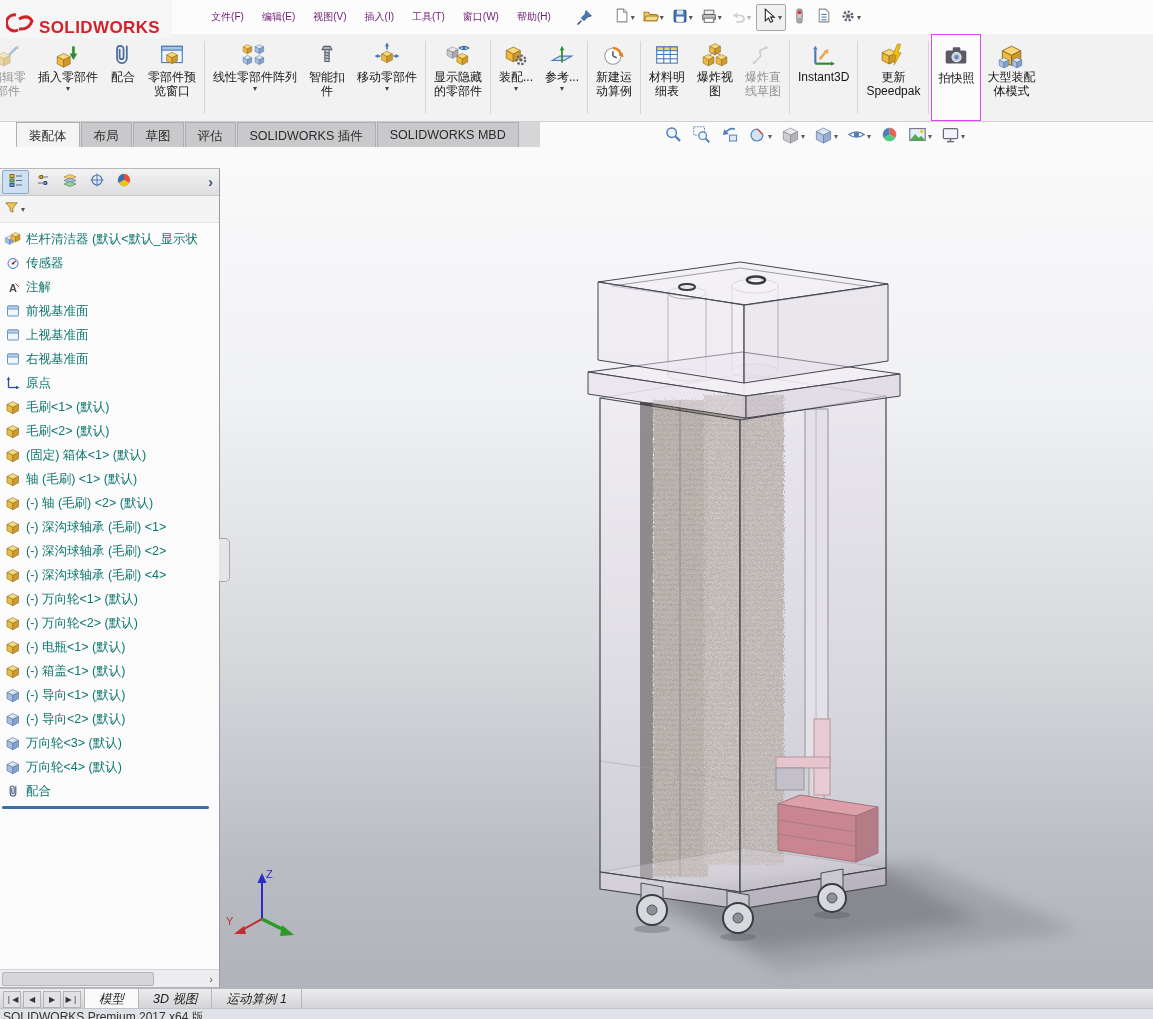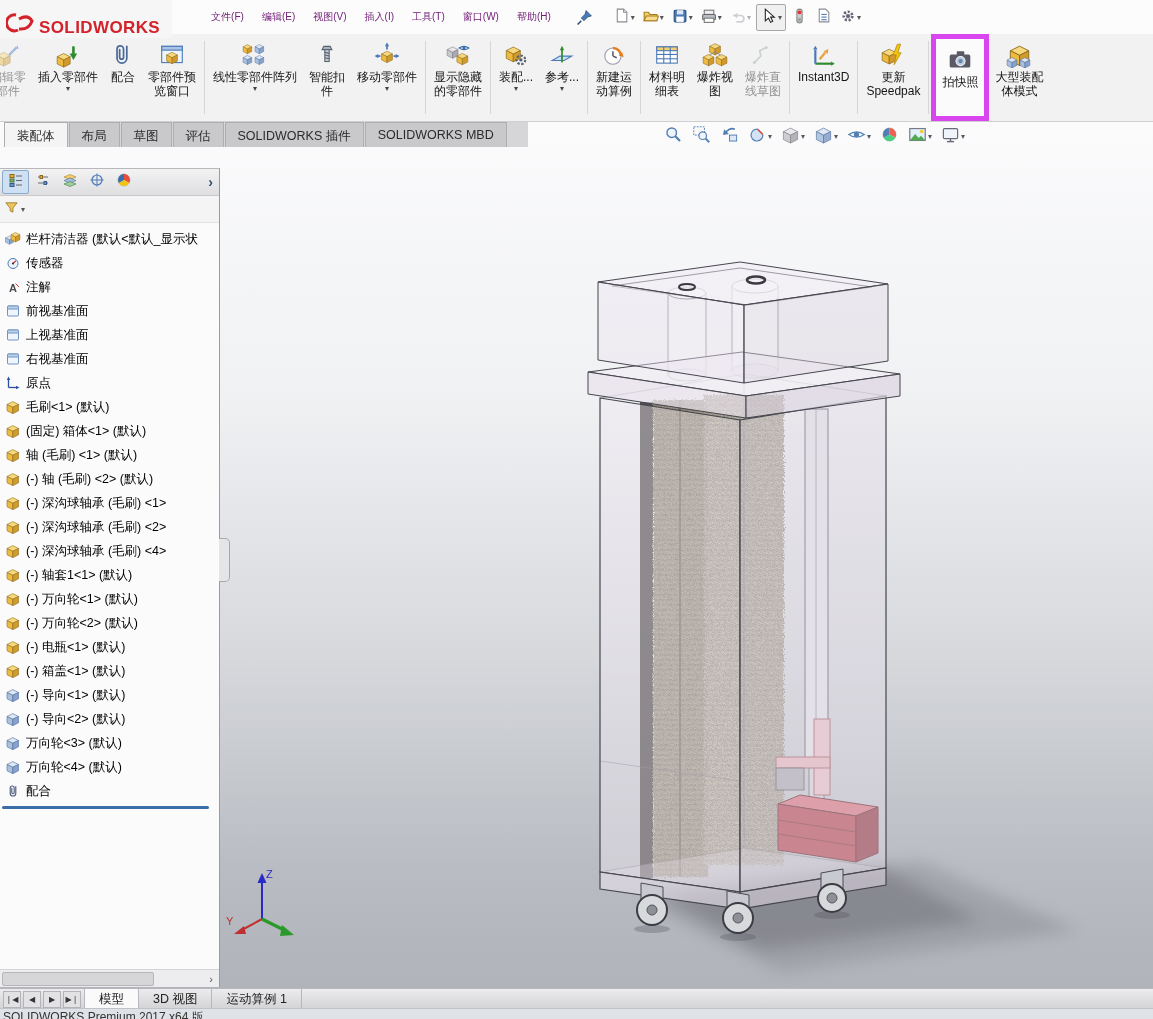--- a/index.html
+++ b/index.html
@@ -19,46 +19,46 @@
   .qbtn.disabled{opacity:.45;}
   .qdd{font-size:8px;color:#555;margin-left:1px;}
 
   
   .ribbon{position:absolute;left:0;top:34px;width:100%;height:87px;background:#f2f2f3;border-bottom:1px solid #cfcfcf;display:flex;align-items:stretch;overflow:hidden;z-index:9;}
   .rbtn{display:flex;flex-direction:column;align-items:center;justify-content:flex-start;padding:6px 6px 2px;font-size:12px;color:#151515;text-align:center;line-height:1.18;cursor:default;}
   .rbtn .ricon{height:29px;display:flex;align-items:center;}
   .rlabel{margin-top:1px;white-space:pre-line;}
   .rdd{font-size:8px;color:#444;margin-top:0px;}
   .rbtn.disabled{opacity:.45;}
-  .rbtn.boxed{border:5px solid #d946ef;background:#fbfbfc;}
+  .rbtn.boxed{border:1px solid #d946ef;background:#fbfbfc;}
   .rsep{width:1px;background:#d6d6d8;margin:7px 2px;}
 
   
-  .tabstrip{position:absolute;left:4px;top:121px;width:524px;height:26px;background:#d6d6d8;display:flex;align-items:flex-end;z-index:8;}
+  .tabstrip{position:absolute;left:16px;top:121px;width:524px;height:26px;background:#d6d6d8;display:flex;align-items:flex-end;z-index:8;}
   .tab{padding:5px 12px 4px;font-size:12.5px;color:#2a2a2a;background:#c9c9cc;border:1px solid #aeaeb2;border-bottom:none;margin-right:1px;height:25px;box-sizing:border-box;white-space:nowrap;}
   .tab.active{background:#f4f4f5;}
 
   
   .graphics{position:absolute;left:0;top:121px;width:1153px;height:867px;z-index:1;
     background:linear-gradient(180deg,#fbfbfc 0%,#f0f1f3 32%,#d6d8dc 62%,#b9bcc2 86%,#b0b3ba 100%);}
   .hud{position:absolute;left:664px;top:4px;display:flex;align-items:center;gap:9px;}
   .hud-btn{display:flex;align-items:center;opacity:.88;}
   .hud-dd{font-size:8px;color:#3a4a5a;margin-left:1px;}
   .model-svg{position:absolute;left:220px;top:0;}
 
   
   .panel{position:absolute;left:0;top:168px;width:219px;height:818px;background:#fbfbfc;border-right:1px solid #9a9aa0;border-top:1px solid #b8b8bc;z-index:6;display:flex;flex-direction:column;}
   .panel-tabs{height:26px;background:linear-gradient(#f3f3f4,#dedee0);display:flex;align-items:center;border-bottom:1px solid #c9c9cc;padding-left:2px;flex:0 0 auto;}
   .ptab{width:27px;height:24px;display:flex;align-items:center;justify-content:center;border-radius:2px;}
   .ptab.active{background:#cfe0f2;border:1px solid #8aaacb;box-sizing:border-box;}
   .panel-chevron{margin-left:auto;padding:0 6px;font-size:14px;color:#34506e;font-weight:bold;}
   .filter-row{height:26px;display:flex;align-items:center;padding-left:4px;gap:2px;border-bottom:1px solid #e4e4e6;background:#f4f4f5;flex:0 0 auto;}
   .fdd{font-size:8px;color:#555;}
   .tree{padding-top:4px;flex:0 0 auto;overflow:hidden;}
-  .tree-row{height:24px;display:flex;align-items:center;gap:5px;padding-left:5px;font-size:12.5px;color:#000000;white-space:nowrap;overflow:hidden;}
+  .tree-row{height:24px;display:flex;align-items:center;gap:5px;padding-left:5px;font-size:12.5px;color:#0f766e;white-space:nowrap;overflow:hidden;}
   .ticon{flex:0 0 auto;display:flex;}
   .rollback{height:3px;background:#3a6ea8;margin:3px 10px 0 2px;border-radius:2px;flex:0 0 auto;}
   .panel-fill{flex:1;}
   .panel-hscroll{height:17px;background:#ededef;border-top:1px solid #d5d5d8;display:flex;align-items:center;flex:0 0 auto;}
   .hthumb{width:150px;height:12px;background:#d6d6d9;border:1px solid #b6b6ba;border-radius:2px;margin-left:2px;}
   .harrow{margin-left:auto;width:16px;text-align:center;font-size:11px;color:#555;}
   .splitter{position:absolute;left:219px;top:538px;width:10px;height:42px;background:#e5e5e7;border:1px solid #a8a8ac;border-left:none;border-radius:0 5px 5px 0;z-index:7;}
 
   
   .bottombar{position:absolute;left:0;top:988px;width:100%;height:20px;background:linear-gradient(#ececee,#d3d3d6);border-top:1px solid #b8b8bc;display:flex;align-items:stretch;z-index:11;}
@@ -808,20 +808,32 @@
         <div class="tree-row">
           <span class="ticon">
             <svg width="16" height="16" viewBox="0 0 16 16">
               <g transform="translate(2,2) scale(1.15)">
                 <polygon points="0,3 5,0.5 10,3 5,5.5" fill="#f7d87c" stroke="#8a6a1a" stroke-width="0.5"></polygon>
                 <polygon points="0,3 5,5.5 5,11 0,8.5" fill="#edb93f" stroke="#8a6a1a" stroke-width="0.5"></polygon>
                 <polygon points="10,3 5,5.5 5,11 10,8.5" fill="#d19a2b" stroke="#8a6a1a" stroke-width="0.5"></polygon>
               </g>
             </svg>
           </span>
+          <span class="tlabel">毛刷&lt;2&gt; (默认)</span>
+        </div>
+        <div class="tree-row">
+          <span class="ticon">
+            <svg width="16" height="16" viewBox="0 0 16 16">
+              <g transform="translate(2,2) scale(1.15)">
+                <polygon points="0,3 5,0.5 10,3 5,5.5" fill="#f7d87c" stroke="#8a6a1a" stroke-width="0.5"></polygon>
+                <polygon points="0,3 5,5.5 5,11 0,8.5" fill="#edb93f" stroke="#8a6a1a" stroke-width="0.5"></polygon>
+                <polygon points="10,3 5,5.5 5,11 10,8.5" fill="#d19a2b" stroke="#8a6a1a" stroke-width="0.5"></polygon>
+              </g>
+            </svg>
+          </span>
           <span class="tlabel">(固定) 箱体&lt;1&gt; (默认)</span>
         </div>
         <div class="tree-row">
           <span class="ticon">
             <svg width="16" height="16" viewBox="0 0 16 16">
               <g transform="translate(2,2) scale(1.15)">
                 <polygon points="0,3 5,0.5 10,3 5,5.5" fill="#f7d87c" stroke="#8a6a1a" stroke-width="0.5"></polygon>
                 <polygon points="0,3 5,5.5 5,11 0,8.5" fill="#edb93f" stroke="#8a6a1a" stroke-width="0.5"></polygon>
                 <polygon points="10,3 5,5.5 5,11 10,8.5" fill="#d19a2b" stroke="#8a6a1a" stroke-width="0.5"></polygon>
               </g>
@@ -869,32 +881,20 @@
           <span class="ticon">
             <svg width="16" height="16" viewBox="0 0 16 16">
               <g transform="translate(2,2) scale(1.15)">
                 <polygon points="0,3 5,0.5 10,3 5,5.5" fill="#f7d87c" stroke="#8a6a1a" stroke-width="0.5"></polygon>
                 <polygon points="0,3 5,5.5 5,11 0,8.5" fill="#edb93f" stroke="#8a6a1a" stroke-width="0.5"></polygon>
                 <polygon points="10,3 5,5.5 5,11 10,8.5" fill="#d19a2b" stroke="#8a6a1a" stroke-width="0.5"></polygon>
               </g>
             </svg>
           </span>
           <span class="tlabel">(-) 深沟球轴承 (毛刷) &lt;4&gt;</span>
-        </div>
-        <div class="tree-row">
-          <span class="ticon">
-            <svg width="16" height="16" viewBox="0 0 16 16">
-              <g transform="translate(2,2) scale(1.15)">
-                <polygon points="0,3 5,0.5 10,3 5,5.5" fill="#f7d87c" stroke="#8a6a1a" stroke-width="0.5"></polygon>
-                <polygon points="0,3 5,5.5 5,11 0,8.5" fill="#edb93f" stroke="#8a6a1a" stroke-width="0.5"></polygon>
-                <polygon points="10,3 5,5.5 5,11 10,8.5" fill="#d19a2b" stroke="#8a6a1a" stroke-width="0.5"></polygon>
-              </g>
-            </svg>
-          </span>
-          <span class="tlabel">(-) 轴套1&lt;1&gt; (默认)</span>
         </div>
         <div class="tree-row">
           <span class="ticon">
             <svg width="16" height="16" viewBox="0 0 16 16">
               <g transform="translate(2,2) scale(1.15)">
                 <polygon points="0,3 5,0.5 10,3 5,5.5" fill="#f7d87c" stroke="#8a6a1a" stroke-width="0.5"></polygon>
                 <polygon points="0,3 5,5.5 5,11 0,8.5" fill="#edb93f" stroke="#8a6a1a" stroke-width="0.5"></polygon>
                 <polygon points="10,3 5,5.5 5,11 10,8.5" fill="#d19a2b" stroke="#8a6a1a" stroke-width="0.5"></polygon>
               </g>
             </svg>
@@ -1003,21 +1003,21 @@
   </div>
   <div class="splitter"></div>
 
   <div class="bottombar">
     <div class="navbtns">
       <div class="navbtn">❘◀</div>
       <div class="navbtn">◀</div>
       <div class="navbtn">▶</div>
       <div class="navbtn">▶❘</div>
     </div>
-    <div style="display:flex;" id="doc-tabs">
+    <div style="display:flex;font-style:italic;" id="doc-tabs">
         <div class="dtab active">模型</div>
         <div class="dtab">3D 视图</div>
         <div class="dtab">运动算例 1</div>
       </div>
   </div>
   <div class="statusbar">
     <span>SOLIDWORKS Premium 2017 x64 版</span>
   </div>
 
 </div>

